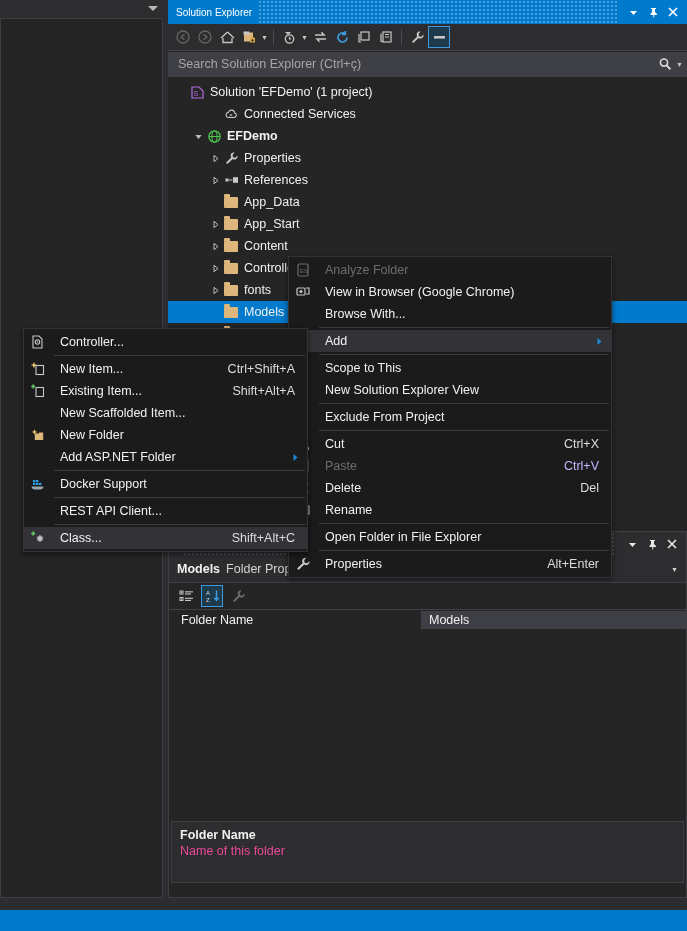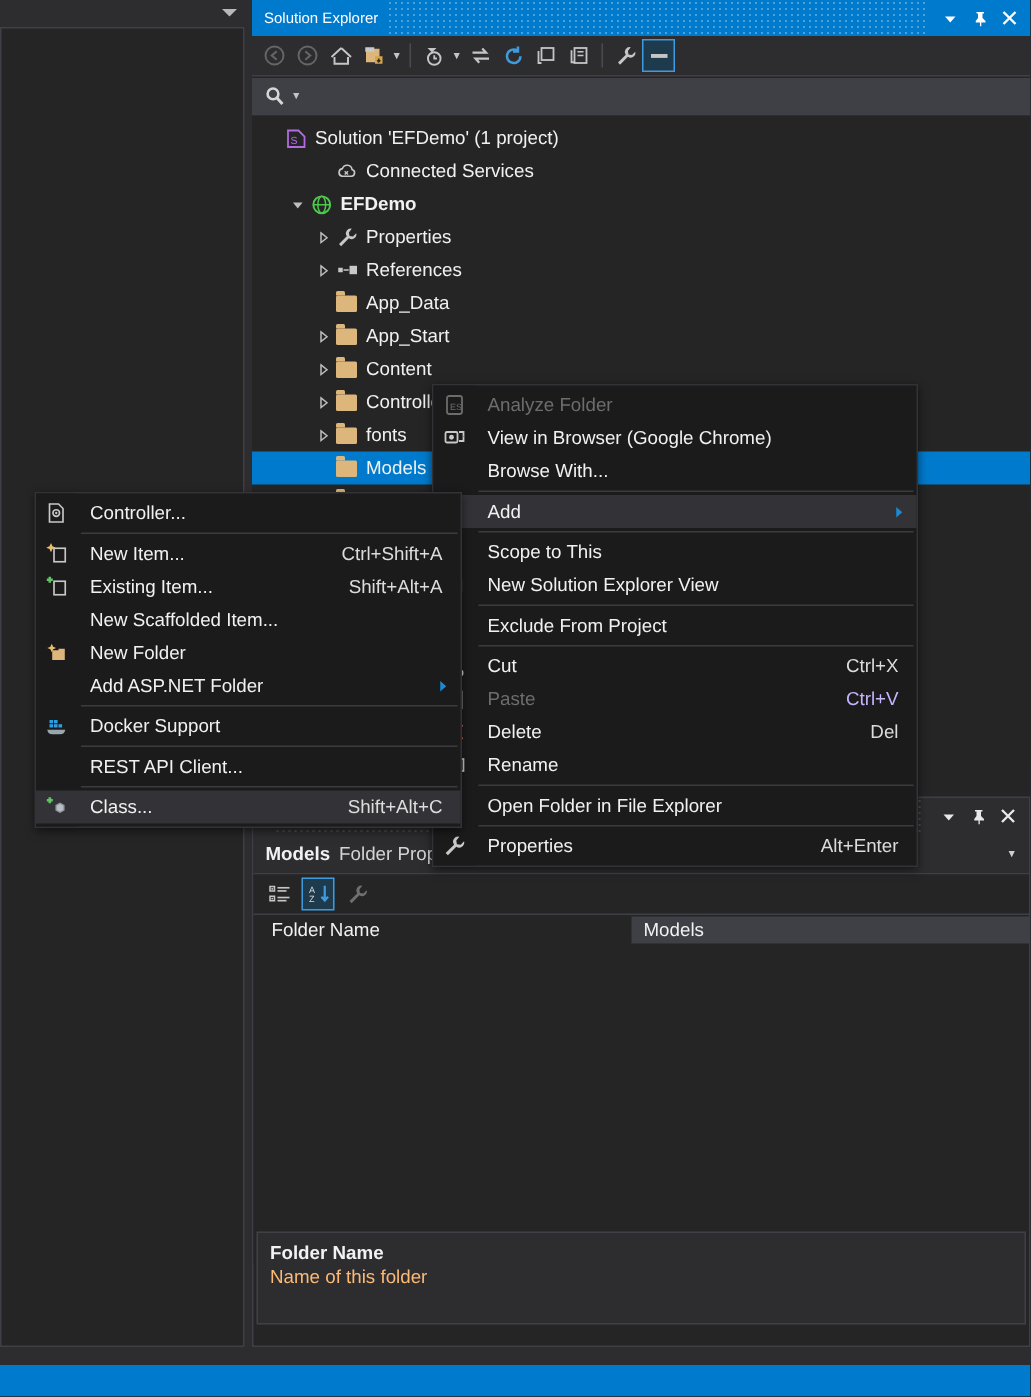--- a/index.html
+++ b/index.html
@@ -276,21 +276,21 @@
   .prop-desc {
     position: absolute;
     left: 2px; right: 2px; bottom: 14px;
     height: 62px;
     background: #2d2d30;
     border: 1px solid #3f3f46;
     box-sizing: border-box;
     padding: 6px 8px;
   }
   .prop-desc .h { font-weight: bold; font-size: 12.5px; color: #f1f1f1; }
-  .prop-desc .d { font-size: 12.5px; color: #fdba74; margin-top: 2px; }
+  .prop-desc .d { font-size: 12.5px; color: #ec4899; margin-top: 2px; }
 
   
   .statusbar {
     position: absolute;
     left: 0; bottom: 0;
     width: 687px; height: 21px;
     background: #007acc;
   }
 
   
@@ -450,20 +450,21 @@
         </svg>
       </div>
       <div class="tool active">
         <svg width="15" height="8" viewBox="0 0 15 8">
             <rect x="2" y="3" width="11" height="2.6" fill="#c5c5c5"></rect>
           </svg>
       </div>
     </div>
 
     <div class="se-search">
+      <input type="text" placeholder="Search Solution Explorer (Ctrl+ç)" style="">
       <span class="search-icon">
         <svg width="14" height="14" viewBox="0 0 14 14">
           <circle cx="6" cy="5.6" r="3.6" fill="none" stroke="currentColor" stroke-width="1.7"></circle>
           <path d="M8.7 8.4 L12.3 12.3" stroke="currentColor" stroke-width="2" fill="none"></path>
         </svg>
       </span>
       <span class="search-caret">▼</span>
     </div>
 
     <div class="se-tree" id="tree">

